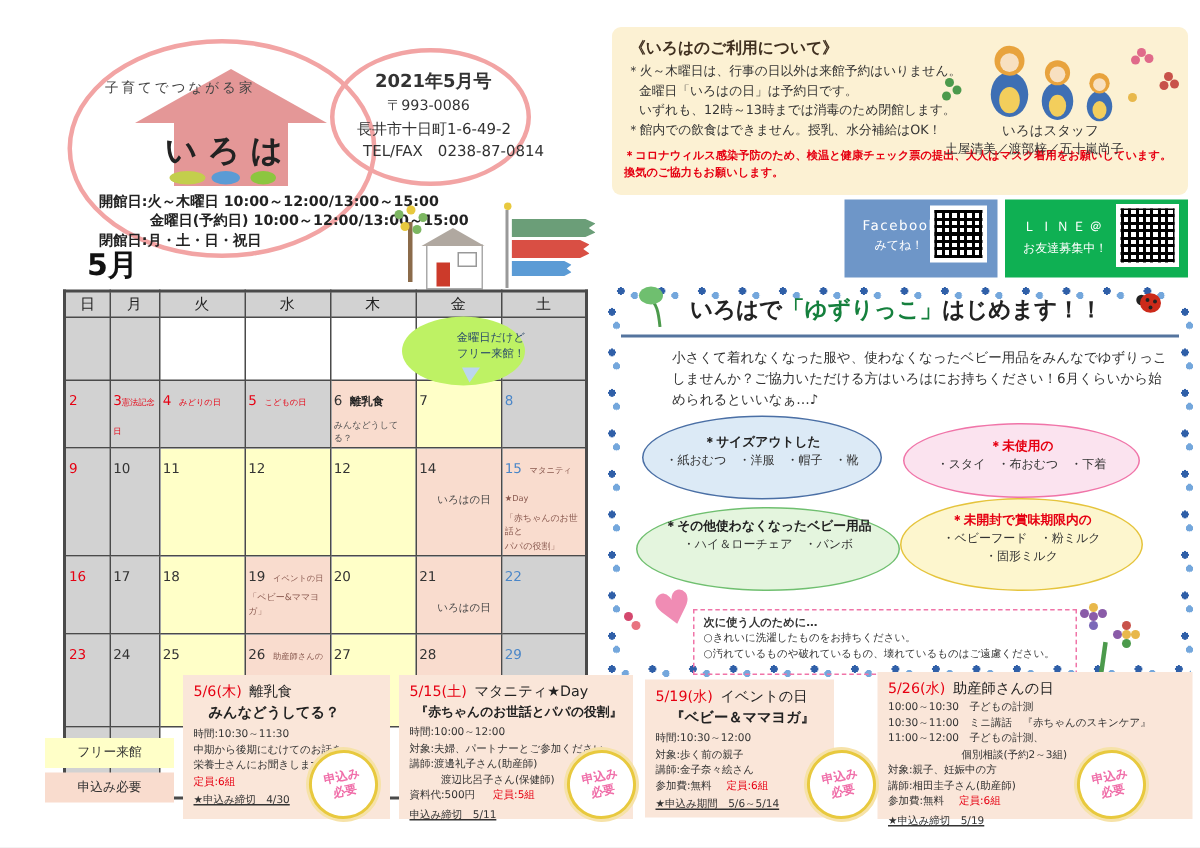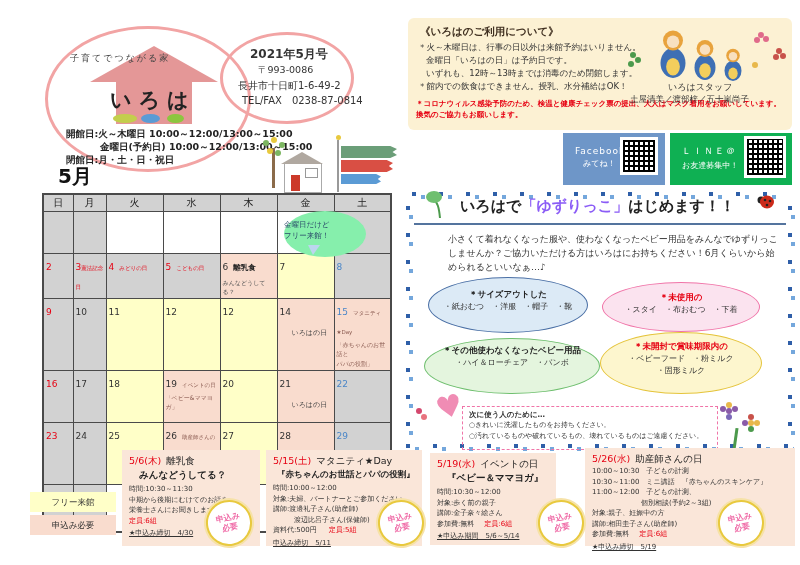--- a/index.html
+++ b/index.html
@@ -43,41 +43,41 @@
   .cal th{background:#d2d2d2;font-size:10px;font-weight:normal;border:1px solid #4a4a4a;height:14px;color:#222;}
   .cal td{border:1px solid #4a4a4a;vertical-align:top;padding:1px 2px;overflow:hidden;}
   .cal td.g{background:#d2d2d2;} .cal td.y{background:#ffffc8;} .cal td.p{background:#f9dcce;} .cal td.w{background:#fff;}
   .cal td.e{border:none;background:#fff;}
   .n{font-size:9px;color:#333;} .n.sun{color:#e60012;} .n.sat{color:#4a86c8;}
   .inl{font-size:5.5px;} .inl.hol{color:#e60012;} .inl.evt{color:#8a5a50;}
   .inl.big{font-size:7.5px;font-weight:bold;color:#222;}
   .bl{font-size:6px;color:#555;margin-top:5px;} .bl.evt{color:#8a5a50;margin-top:3px;}
   .bl.iroha{color:#444;font-size:7px;margin:9px 0 0 12px;}
   .bl.tight{margin-top:1px;}
-  .bubble{left:284px;top:211px;width:82px;height:38px;background:#86efac;border-radius:50%;
-          font-size:7.5px;color:#2a4a6a;text-align:left;padding-top:8px;line-height:11px;}
+  .bubble{left:268px;top:211px;width:82px;height:38px;background:#bef264;border-radius:50%;
+          font-size:7.5px;color:#2a4a6a;text-align:right;padding-top:8px;line-height:11px;}
   .bubble-tail{left:308px;top:245px;width:0;height:0;border-left:5px solid transparent;
           border-right:7px solid transparent;border-top:10px solid #bcd6ee;}
 
   
   .leg{width:86px;height:20px;font-size:8.5px;text-align:center;line-height:20px;color:#333;}
 
   
   .pole{background:#999;}
   .carp{clip-path:polygon(0% 0%,88% 0%,100% 25%,92% 50%,100% 75%,88% 100%,0% 100%);}
   .dots-h{height:16px;background-image:radial-gradient(circle 4px at 6px 8px,#2f5fa8 60%,transparent 62%),
           radial-gradient(circle 4px at 15px 11px,#74a7dc 60%,transparent 62%);background-size:27px 16px;}
   .dots-v{width:16px;background-image:radial-gradient(circle 4px at 8px 6px,#2f5fa8 60%,transparent 62%),
           radial-gradient(circle 4px at 11px 15px,#74a7dc 60%,transparent 62%);background-size:16px 27px;}
   .flower{width:6px;height:6px;border-radius:50%;}
   .heart{font-size:30px;color:#f08cb4;transform:rotate(-14deg);line-height:1;}
 
   
   .yz-title{font-size:15px;font-weight:bold;color:#222;}
-  .yz-title .hl{color:#8b5cf6;}
+  .yz-title .hl{color:#15803d;}
   .yz-rule{height:2px;background:#54749e;}
   .yz-body{font-size:9px;line-height:14px;color:#333;}
   .oval{border-radius:50%;text-align:center;}
   .oval .lb{font-size:8.5px;color:#222;font-weight:bold;}
   .oval .lb.red{color:#e60012;}
   .oval .it{font-size:8px;color:#333;line-height:12px;}
   .o1{left:428px;top:277px;width:160px;height:56px;border:1.5px solid #4a6fa5;background:#dceaf6;padding-top:11px;box-sizing:border-box;}
   .o2{left:602px;top:282px;width:158px;height:50px;border:1.5px solid #f074a8;background:#fbe3ef;padding-top:9px;box-sizing:border-box;}
   .o3{left:424px;top:338px;width:176px;height:56px;border:1.5px solid #6fbf6f;background:#e4f5de;padding-top:6px;box-sizing:border-box;}
   .o4{left:600px;top:332px;width:162px;height:62px;border:1.5px solid #e5c43c;background:#fdf6ce;padding-top:8px;box-sizing:border-box;}

